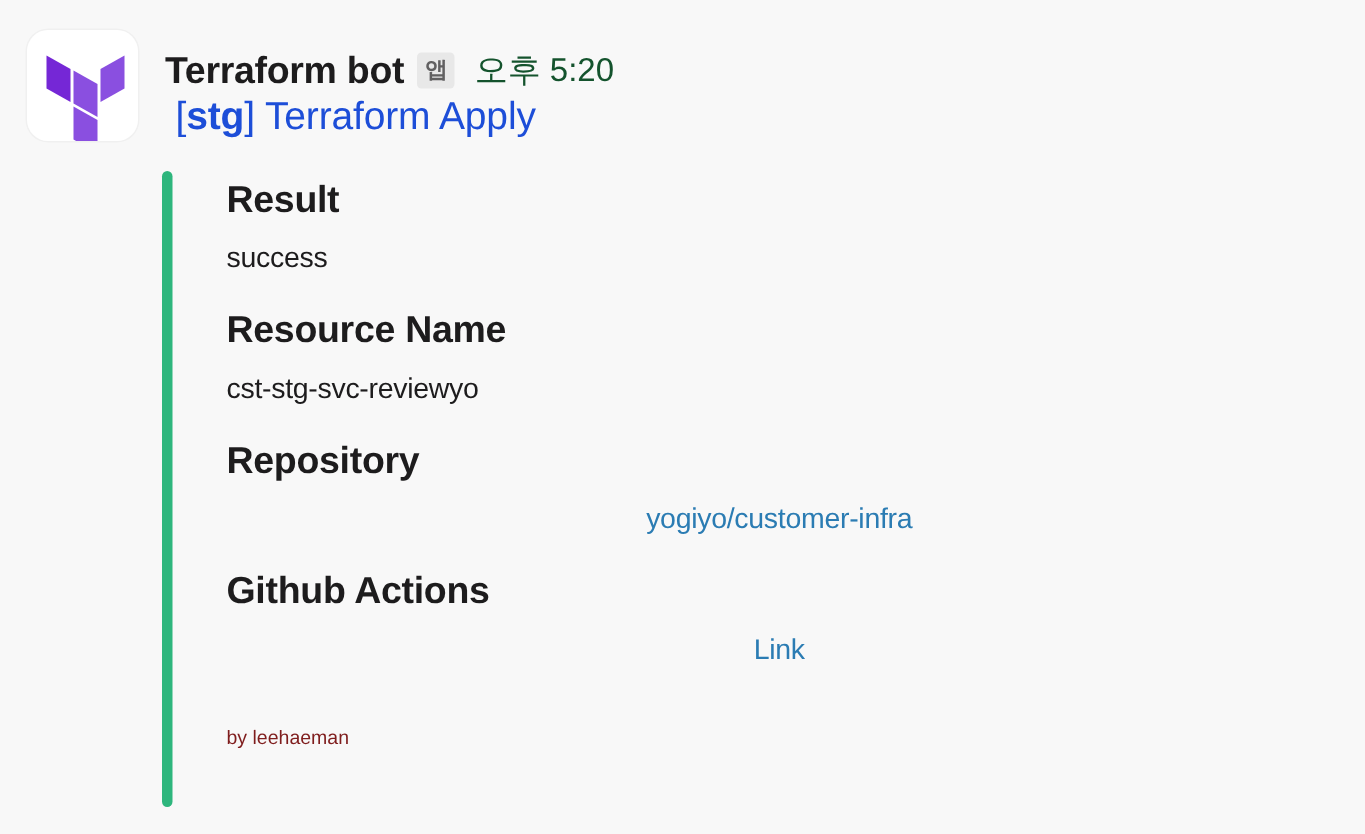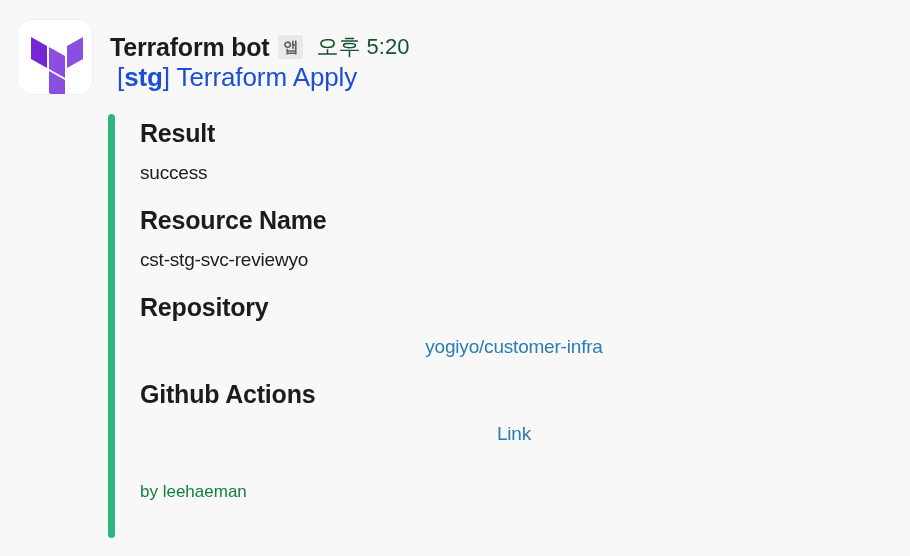--- a/index.html
+++ b/index.html
@@ -91,20 +91,21 @@
   .title-line .title-text { font-weight: normal; }
 
   
   .attachment {
     position: absolute;
     left: 108px;
     top: 114px;
     width: 780px;
     min-height: 424px;
     display: flex;
+    gap: 11px;
   }
   .attachment-bar {
     width: 7px;
     min-height: 424px;
     background: #2eb67d;
     border-radius: 4px;
     flex: 0 0 auto;
   }
   .attachment-body {
     padding-left: 25px;
@@ -130,22 +131,22 @@
   }
   .field-value.link {
     color: #2b7cb3;
     cursor: pointer;
     text-decoration: none;
     text-align: center;
   }
 
   .footer {
     margin-top: 24px;
-    font-size: 17px;
-    color: #15803d;
+    font-size: 13px;
+    color: #7f1d1d;
     line-height: 26px;
   }
 </style>
 </head>
 <body>
 
 <div class="message">
 
   <div class="avatar">
     <span>

